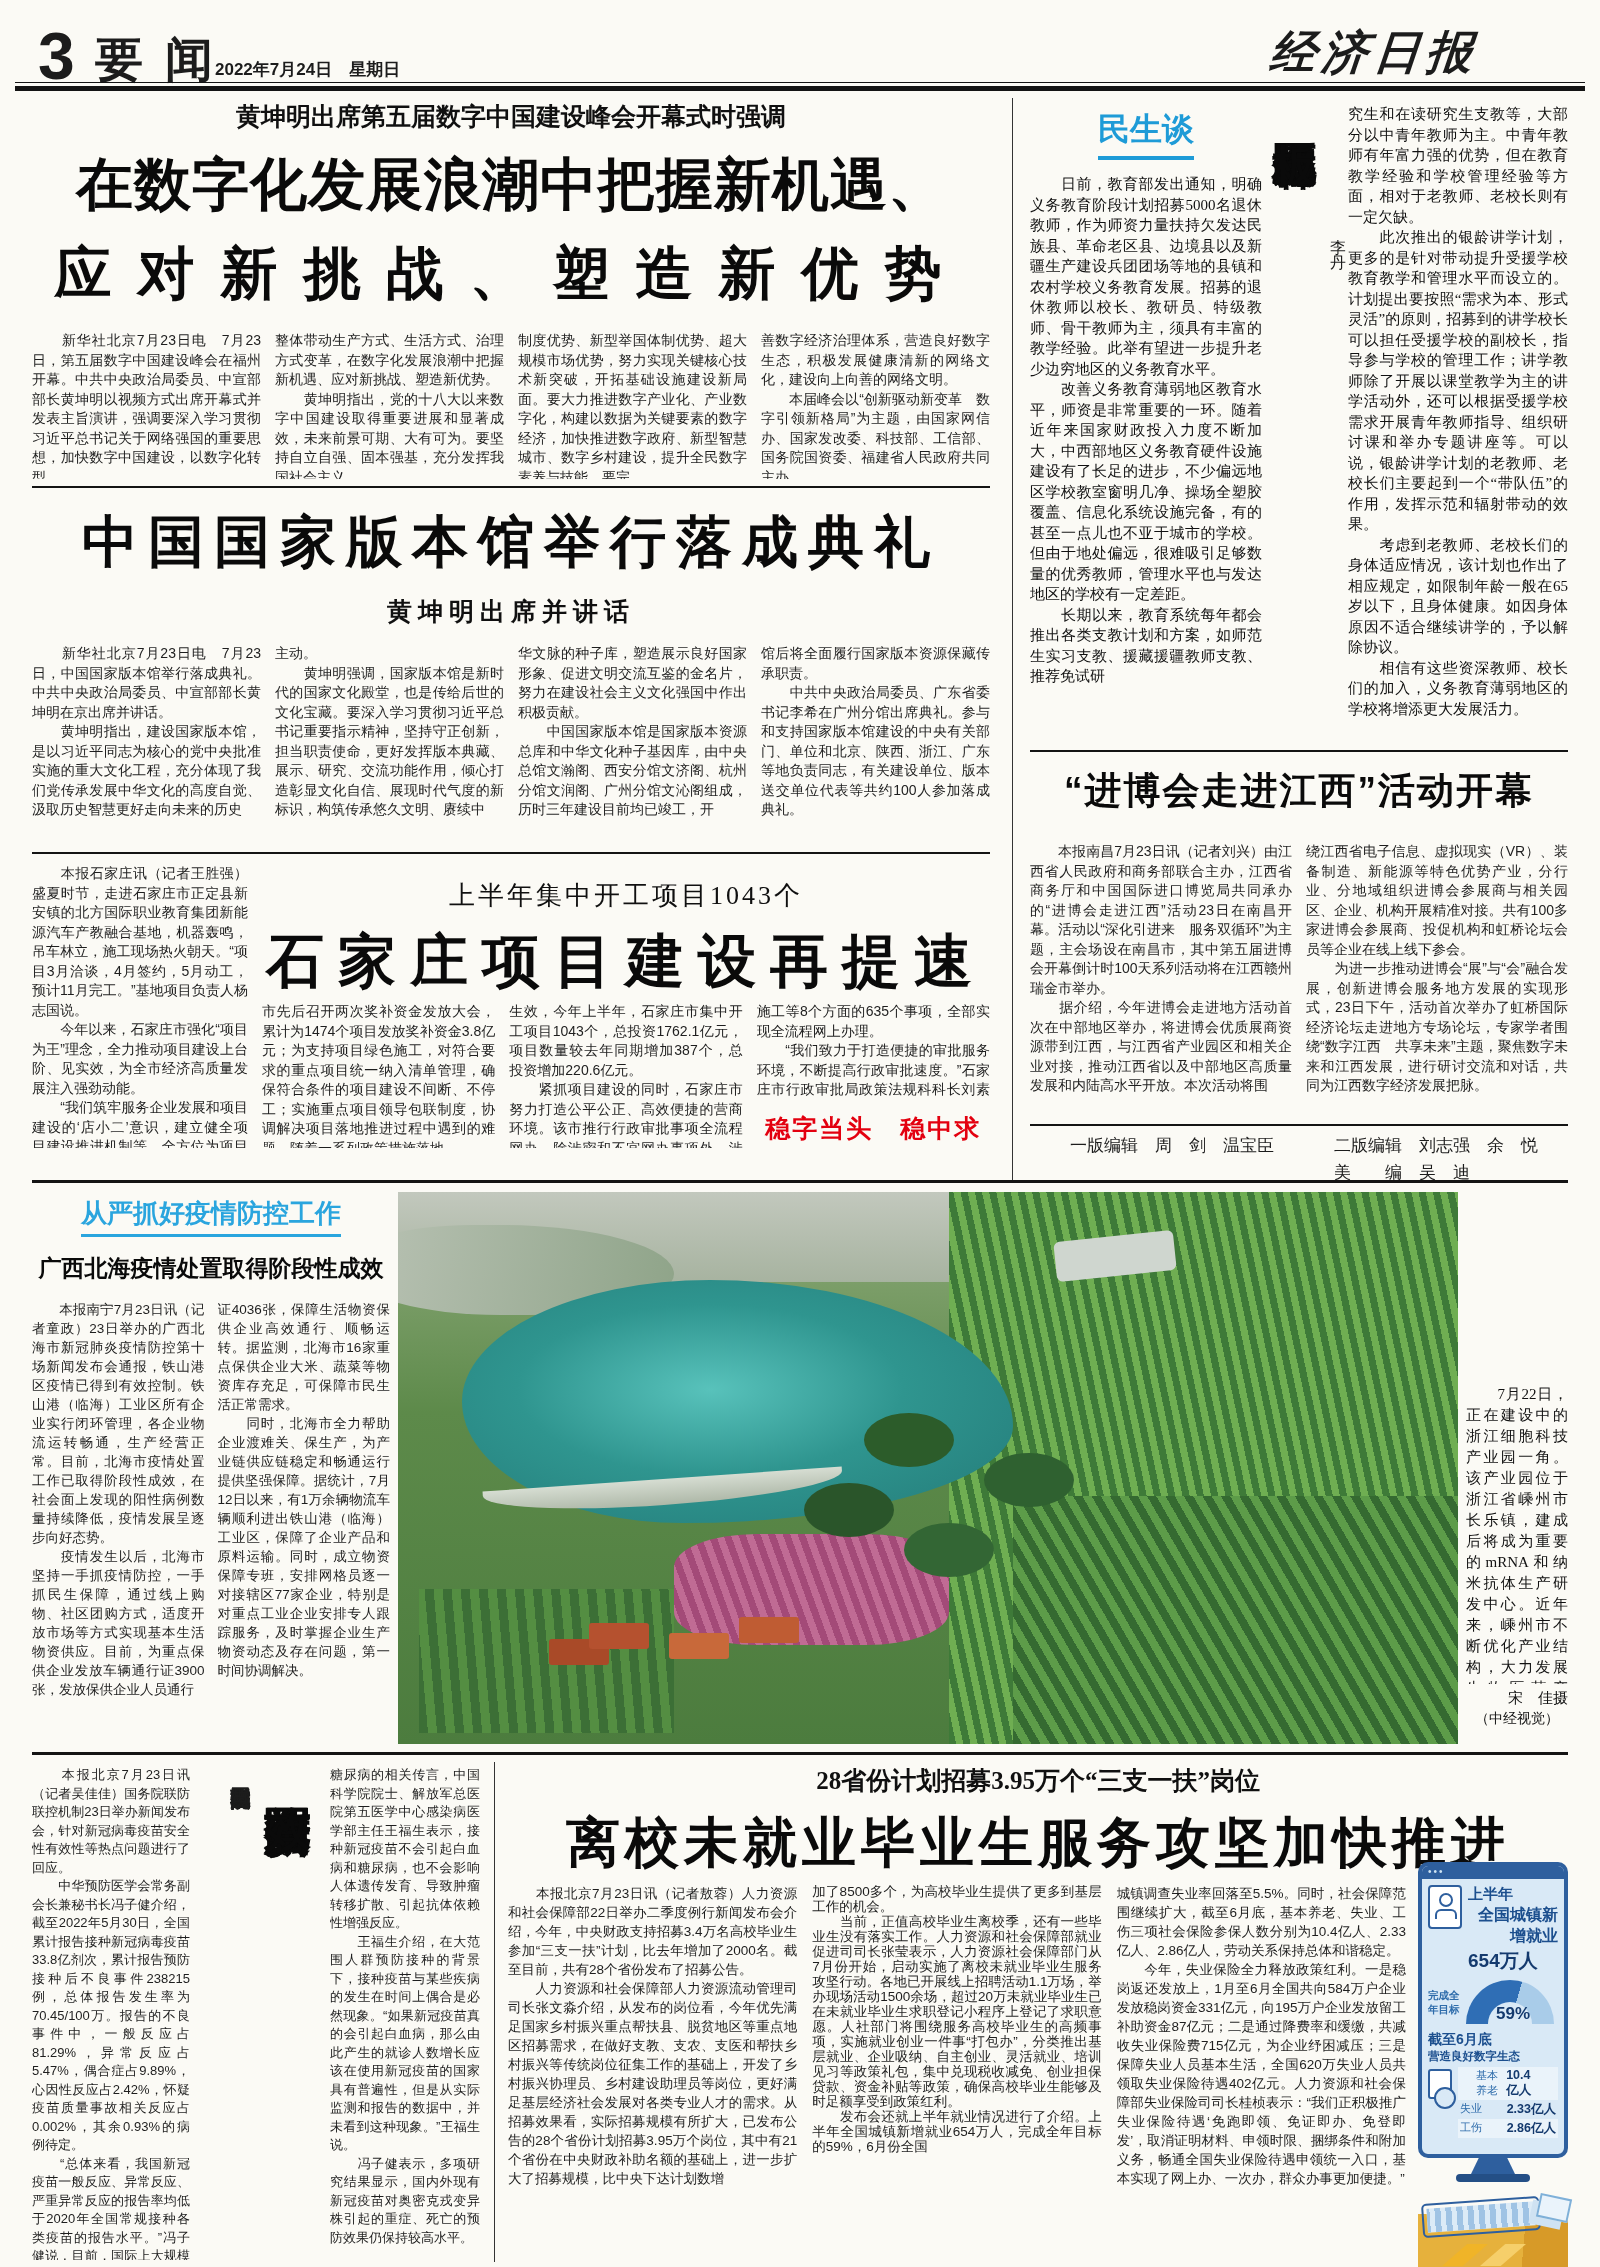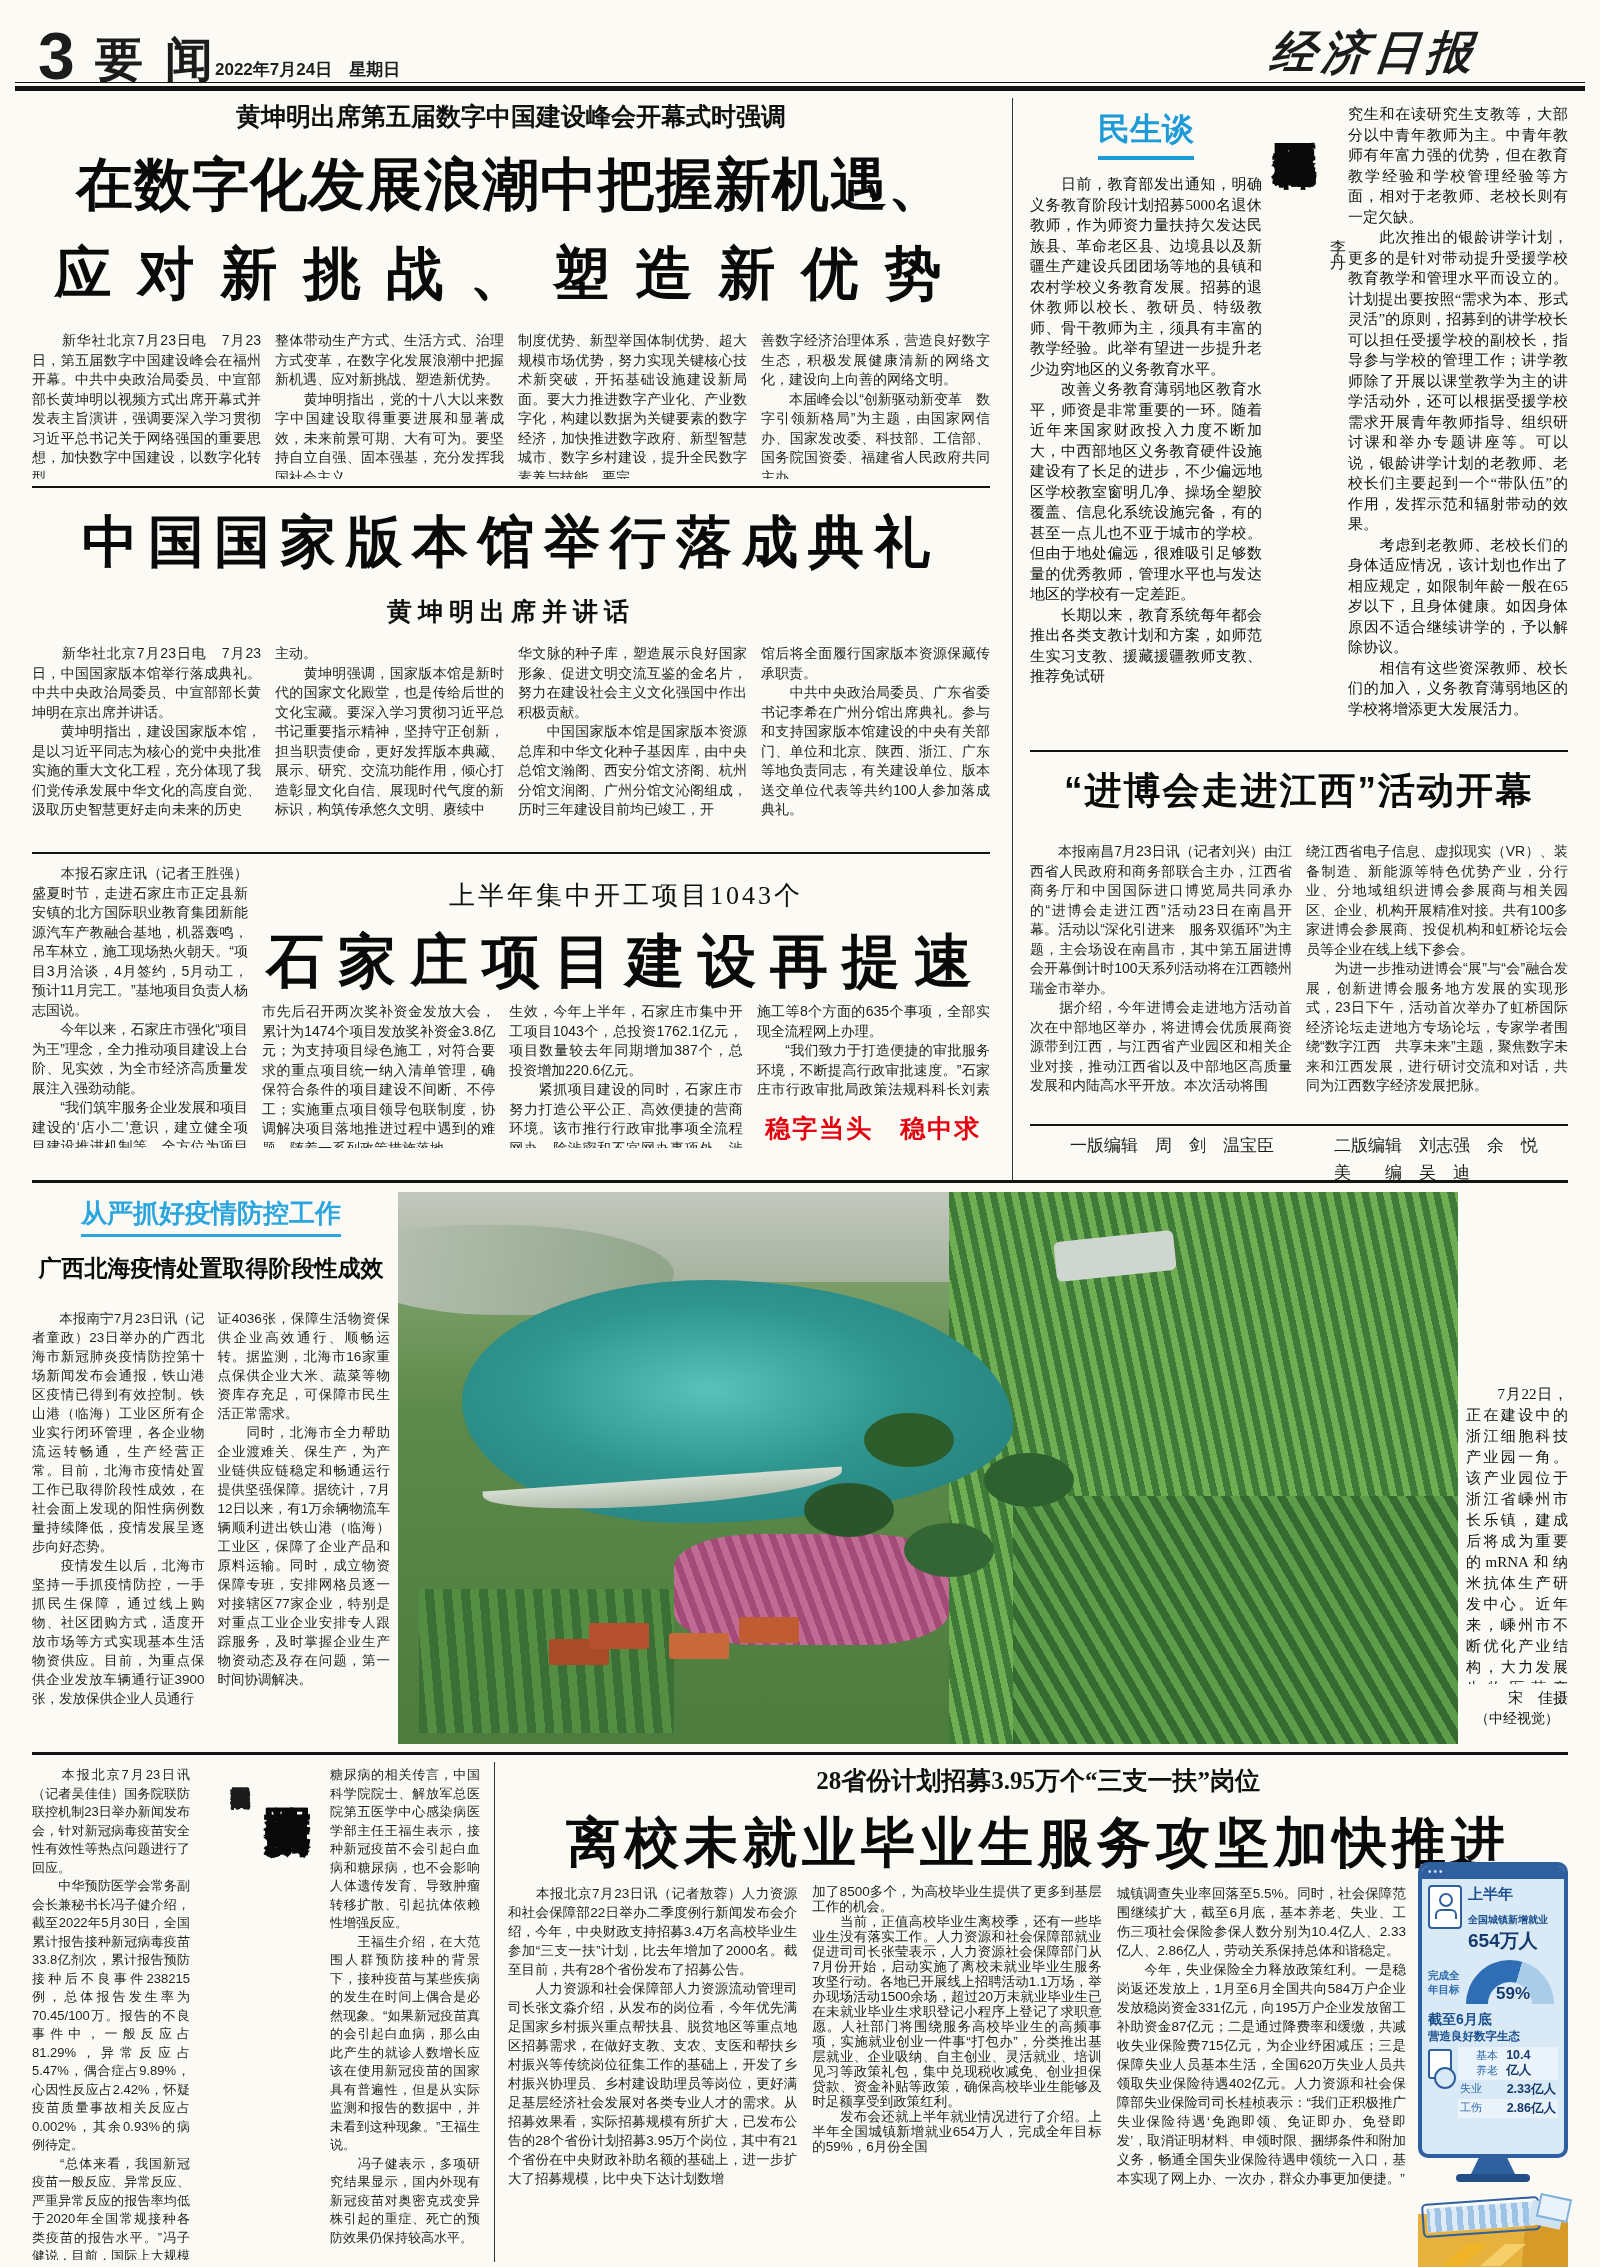--- a/index.html
+++ b/index.html
@@ -126,21 +126,21 @@
     </div>
   </div>
 
   <div class="abs rule" style="left:32px;top:1180px;width:1536px;height:3px;"></div>
 
   <div class="abs" style="left:32px;top:1196px;width:358px;">
     <div style="text-align:center;">
       <span class="blue-underline" style="font-size:26px;font-weight:900;color:#2aa5de;padding-bottom:3px;display:inline-block;">从严抓好疫情防控工作</span>
     </div>
     <div class="headline" style="font-size:23px;margin-top:16px;">广西北海疫情处置取得阶段性成效</div>
-    <div class="cols" style="gap:13px;margin-top:25px;height:442px;">
+    <div class="cols" style="gap:13px;margin-top:16px;height:442px;">
       <div class="body-text" style="flex:1;font-size:13.5px;line-height:19px;">　　本报南宁7月23日讯（记者童政）23日举办的广西北海市新冠肺炎疫情防控第十场新闻发布会通报，铁山港区疫情已得到有效控制。铁山港（临海）工业区所有企业实行闭环管理，各企业物流运转畅通，生产经营正常。目前，北海市疫情处置工作已取得阶段性成效，在社会面上发现的阳性病例数量持续降低，疫情发展呈逐步向好态势。
 　　疫情发生以后，北海市坚持一手抓疫情防控，一手抓民生保障，通过线上购物、社区团购方式，适度开放市场等方式实现基本生活物资供应。目前，为重点保供企业发放车辆通行证3900张，发放保供企业人员通行</div>
       <div class="body-text" style="flex:1;font-size:13.5px;line-height:19px;">证4036张，保障生活物资保供企业高效通行、顺畅运转。据监测，北海市16家重点保供企业大米、蔬菜等物资库存充足，可保障市民生活正常需求。
 　　同时，北海市全力帮助企业渡难关、保生产，为产业链供应链稳定和畅通运行提供坚强保障。据统计，7月12日以来，有1万余辆物流车辆顺利进出铁山港（临海）工业区，保障了企业产品和原料运输。同时，成立物资保障专班，安排网格员逐一对接辖区77家企业，特别是对重点工业企业安排专人跟踪服务，及时掌握企业生产物资动态及存在问题，第一时间协调解决。</div>
     </div>
   </div>
 
   <div class="abs" style="left:398px;top:1192px;width:1060px;height:552px;overflow:hidden;background:linear-gradient(180deg,#9fae9a 0%,#7fa06c 14%,#5d8a4a 40%,#4c7c3e 100%);">
     <div style="position:absolute;left:0;top:0;width:100%;height:90px;background:linear-gradient(180deg,#c2c8bd,#a7b3a0);"></div>
     <div style="position:absolute;left:62%;top:12px;width:34%;height:80px;background:repeating-linear-gradient(90deg,#cdd3cc 0 26px,#b4bdb2 26px 40px);border-radius:4px;"></div>
@@ -195,21 +195,21 @@
     <div style="position:absolute;left:0;top:0;width:142px;height:288px;background:#d9e9f6;border:4px solid #2e5f9e;border-radius:10px;overflow:hidden;">
       <div style="height:13px;background:#2e5f9e;color:#cfe4f3;font-size:10px;line-height:11px;padding-left:6px;letter-spacing:2px;">•••</div>
       <div style="padding:6px 6px 0 6px;">
         <div style="display:flex;gap:6px;">
           <div style="width:30px;height:40px;background:#fff;border:2px solid #2e5f9e;border-radius:4px;position:relative;flex:none;">
             <div style="position:absolute;left:9px;top:6px;width:10px;height:10px;border:2px solid #2e5f9e;border-radius:50%;"></div>
             <div style="position:absolute;left:5px;top:22px;width:18px;height:8px;border:2px solid #2e5f9e;border-radius:6px 6px 0 0;border-bottom:none;"></div>
           </div>
           <div>
             <div class="ig-bold" style="font-size:15px;">上半年</div>
-            <div class="ig-bold" style="font-size:10px;margin-top:9px;text-align:right;">全国城镇新增就业</div>
+            <div class="ig-bold" style="font-size:16px;margin-top:1px;text-align:right;">全国城镇新增就业</div>
             <div class="ig-value" style="font-size:19px;margin-top:1px;">654万人</div>
           </div>
         </div>
         <div style="display:flex;align-items:center;margin-top:6px;">
           <div class="ig-bold" style="width:38px;font-size:10.5px;color:#2e6cab;">完成全年目标</div>
           <div style="position:relative;width:88px;height:46px;overflow:hidden;">
             <div style="position:absolute;left:0;top:0;width:88px;height:88px;border-radius:50%;background:conic-gradient(from 270deg,#2f6eb5 0deg 106deg,#a9cce9 106deg 180deg,transparent 180deg 360deg);"></div>
             <div style="position:absolute;left:22px;top:22px;width:44px;height:44px;border-radius:50%;background:#d9e9f6;"></div>
             <div class="ig-value" style="position:absolute;left:30px;top:24px;font-size:17px;">59%</div>
           </div>

